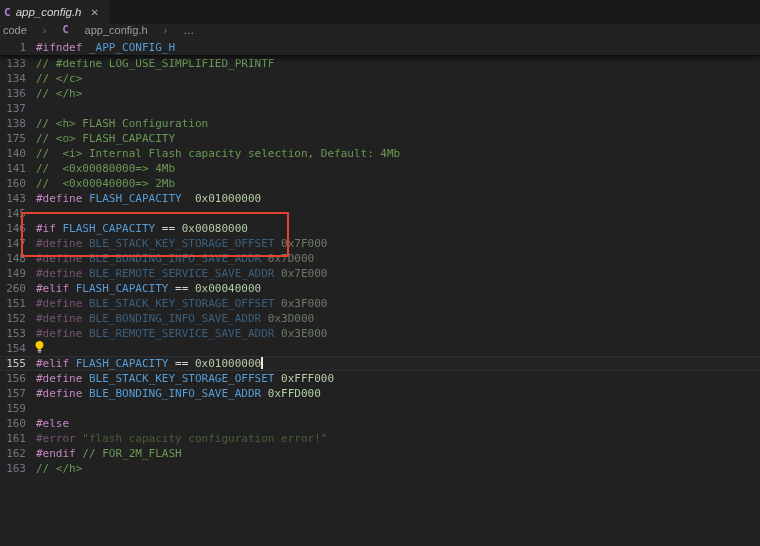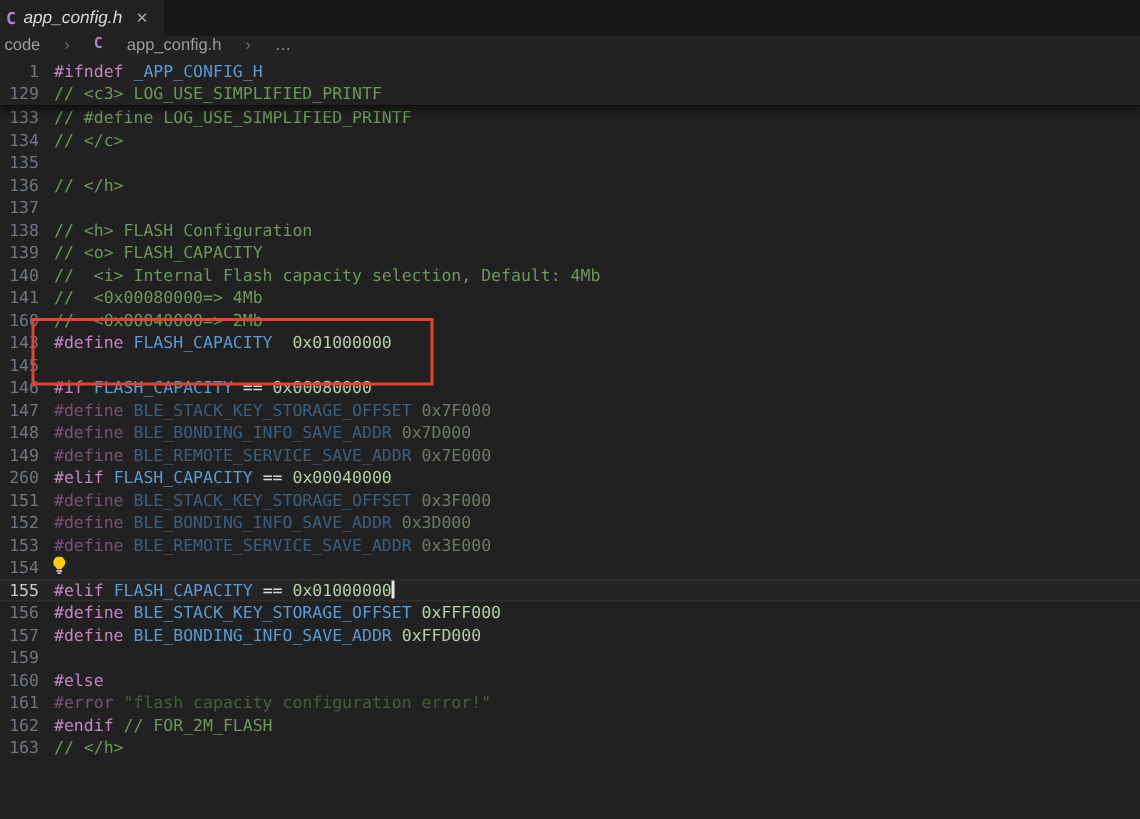--- a/index.html
+++ b/index.html
@@ -73,31 +73,29 @@
     <span class="crumb">code</span>
     <span class="sep">›</span>
     <span class="lang-c">C</span>
     <span class="crumb">app_config.h</span>
     <span class="sep">›</span>
     <span class="crumb">…</span>
   </div>
 
   <div class="sticky" id="sticky-lines">
       <div class="row"><span class="gutter">1</span><span class="codecell"><span class="tk-kw">#ifndef </span><span class="tk-id">_APP_CONFIG_H</span></span></div>
-      <div class="row"><span class="gutter">129</span><span class="codecell"><span class="tk-cm">// &lt;c3&gt; LOG_USE_SIMPLIFIED_PRINTF</span></span></div>
     </div>
 
   <div id="code-lines">
       <div class="row"><span class="gutter">133</span><span class="codecell"><span class="tk-cm">// #define LOG_USE_SIMPLIFIED_PRINTF</span></span></div>
       <div class="row"><span class="gutter">134</span><span class="codecell"><span class="tk-cm">// &lt;/c&gt;</span></span></div>
-      <div class="row"><span class="gutter">135</span><span class="codecell"></span></div>
       <div class="row"><span class="gutter">136</span><span class="codecell"><span class="tk-cm">// &lt;/h&gt;</span></span></div>
       <div class="row"><span class="gutter">137</span><span class="codecell"></span></div>
       <div class="row"><span class="gutter">138</span><span class="codecell"><span class="tk-cm">// &lt;h&gt; FLASH Configuration</span></span></div>
-      <div class="row"><span class="gutter">139</span><span class="codecell"><span class="tk-cm">// &lt;o&gt; FLASH_CAPACITY</span></span></div>
+      <div class="row"><span class="gutter">175</span><span class="codecell"><span class="tk-cm">// &lt;o&gt; FLASH_CAPACITY</span></span></div>
       <div class="row"><span class="gutter">140</span><span class="codecell"><span class="tk-cm">//  &lt;i&gt; Internal Flash capacity selection, Default: 4Mb</span></span></div>
       <div class="row"><span class="gutter">141</span><span class="codecell"><span class="tk-cm">//  &lt;0x00080000=&gt; 4Mb</span></span></div>
       <div class="row"><span class="gutter">160</span><span class="codecell"><span class="tk-cm">//  &lt;0x00040000=&gt; 2Mb</span></span></div>
       <div class="row"><span class="gutter">143</span><span class="codecell"><span class="tk-kw">#define </span><span class="tk-id">FLASH_CAPACITY</span><span class="tk-pl">  </span><span class="tk-num">0x01000000</span></span></div>
       <div class="row"><span class="gutter">145</span><span class="codecell"></span></div>
       <div class="row"><span class="gutter">146</span><span class="codecell"><span class="tk-kw">#if </span><span class="tk-id">FLASH_CAPACITY</span><span class="tk-op"> == </span><span class="tk-num">0x00080000</span></span></div>
       <div class="row dim"><span class="gutter">147</span><span class="codecell"><span class="tk-kw">#define </span><span class="tk-id">BLE_STACK_KEY_STORAGE_OFFSET</span><span class="tk-pl"> </span><span class="tk-num">0x7F000</span></span></div>
       <div class="row dim"><span class="gutter">148</span><span class="codecell"><span class="tk-kw">#define </span><span class="tk-id">BLE_BONDING_INFO_SAVE_ADDR</span><span class="tk-pl"> </span><span class="tk-num">0x7D000</span></span></div>
       <div class="row dim"><span class="gutter">149</span><span class="codecell"><span class="tk-kw">#define </span><span class="tk-id">BLE_REMOTE_SERVICE_SAVE_ADDR</span><span class="tk-pl"> </span><span class="tk-num">0x7E000</span></span></div>
       <div class="row"><span class="gutter">260</span><span class="codecell"><span class="tk-kw">#elif </span><span class="tk-id">FLASH_CAPACITY</span><span class="tk-op"> == </span><span class="tk-num">0x00040000</span></span></div>

